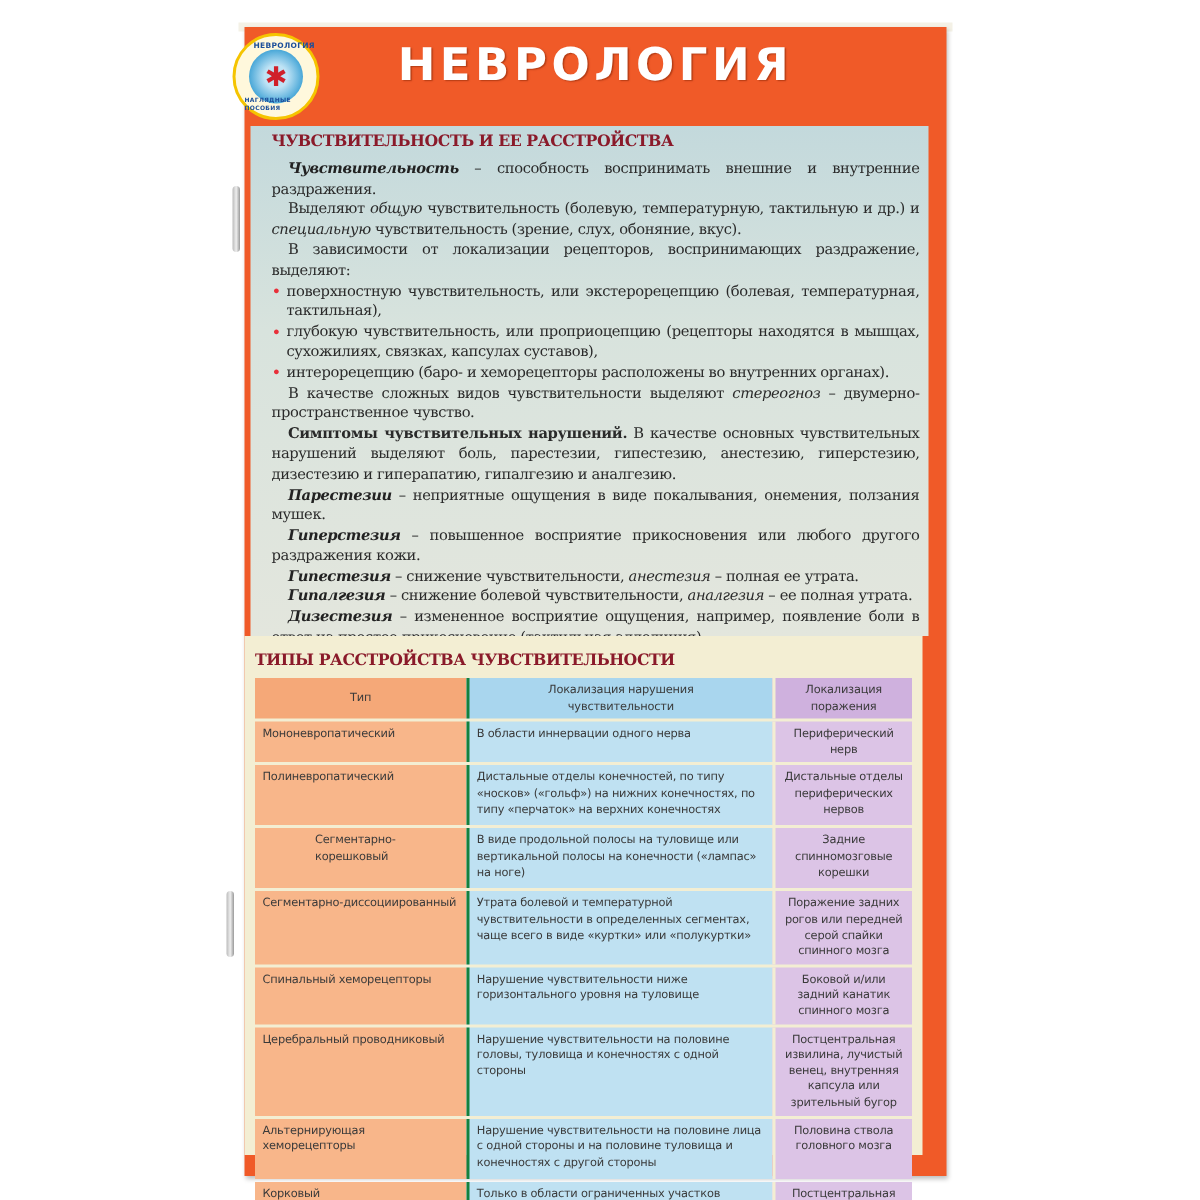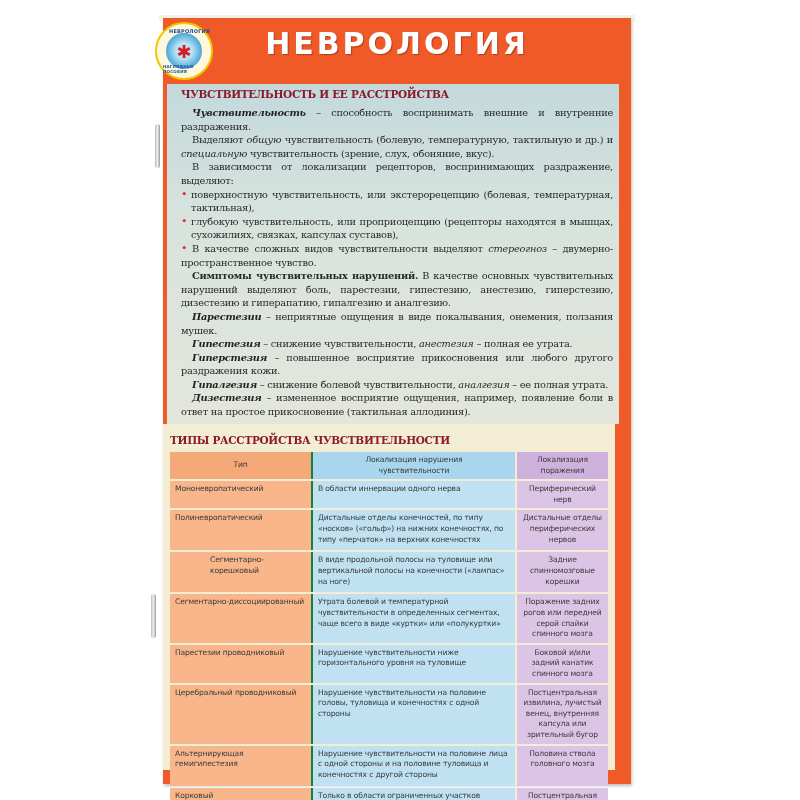--- a/index.html
+++ b/index.html
@@ -94,29 +94,29 @@
     <h2 class="sec-head">ЧУВСТВИТЕЛЬНОСТЬ И ЕЕ РАССТРОЙСТВА</h2>
 
     <p class="para indent"><b><i>Чувствительность</i></b><span> – способность воспринимать внешние и внутренние раздражения.</span></p>
 
     <p class="para indent"><span>Выделяют </span><i>общую</i><span> чувствительность (болевую, температурную, тактильную и др.) и </span><i>специальную</i><span> чувствительность (зрение, слух, обоняние, вкус).</span></p>
 
     <p class="para indent">В зависимости от локализации рецепторов, воспринимающих раздражение, выделяют:</p>
 
     <p class="para bullet"><span class="dot">•</span><span>поверхностную чувствительность, или экстерорецепцию (болевая, температурная, тактильная),</span></p>
     <p class="para bullet"><span class="dot">•</span><span>глубокую чувствительность, или проприоцепцию (рецепторы находятся в мышцах, сухожилиях, связках, капсулах суставов),</span></p>
-    <p class="para bullet"><span class="dot">•</span></p>
+    <p class="para bullet"><span class="dot">•</span><span>интерорецепцию (баро- и хеморецепторы расположены во внутренних органах).</span></p>
 
     <p class="para indent"><span>В качестве сложных видов чувствительности выделяют </span><i>стереогноз</i><span> – двумерно-пространственное чувство.</span></p>
 
     <p class="para indent"><b>Симптомы чувствительных нарушений.</b><span> В качестве основных чувствительных нарушений выделяют боль, парестезии, гипестезию, анестезию, гиперстезию, дизестезию и гиперапатию, гипалгезию и аналгезию.</span></p>
 
     <p class="para indent"><b><i>Парестезии</i></b><span> – неприятные ощущения в виде покалывания, онемения, ползания мушек.</span></p>
+    <p class="para indent"><b><i>Гиперстезия</i></b><span> – повышенное восприятие прикосновения или любого другого раздражения кожи.</span></p>
     <p class="para indent"><b><i>Гипестезия</i></b><span> – снижение чувствительности, </span><i>анестезия</i><span> – полная ее утрата.</span></p>
-    <p class="para indent"><b><i>Гиперстезия</i></b><span> – повышенное восприятие прикосновения или любого другого раздражения кожи.</span></p>
     <p class="para indent"><b><i>Гипалгезия</i></b><span> – снижение болевой чувствительности, </span><i>аналгезия</i><span> – ее полная утрата.</span></p>
     <p class="para indent"><b><i>Дизестезия</i></b><span> – измененное восприятие ощущения, например, появление боли в ответ на простое прикосновение (тактильная аллодиния).</span></p>
   </div>
 
   <div class="panel2">
     <div class="row-ring" style="top:170px;"></div>
     <h2 class="sec-head" style="margin-bottom:2px;">ТИПЫ РАССТРОЙСТВА ЧУВСТВИТЕЛЬНОСТИ</h2>
     <table class="types">
       <thead>
         <tr>
@@ -140,31 +140,31 @@
           <td class="c1" style="height:34px;padding-left:40px;">Сегментарно-корешковый</td>
           <td class="c2">В виде продольной полосы на туловище или вертикальной полосы на конечности («лампас» на ноге)</td>
           <td class="c3">Задние спинномозговые корешки</td>
         </tr>
         <tr>
           <td class="c1" style="height:34px;">Сегментарно-диссоциированный</td>
           <td class="c2">Утрата болевой и температурной чувствительности в определенных сегментах, чаще всего в виде «куртки» или «полукуртки»</td>
           <td class="c3">Поражение задних рогов или передней серой спайки спинного мозга</td>
         </tr>
         <tr>
-          <td class="c1" style="height:24px;">Парестезии проводниковый</td>
+          <td class="c1" style="height:24px;">Спинальный хеморецепторы</td>
           <td class="c2">Нарушение чувствительности ниже горизонтального уровня на туловище</td>
           <td class="c3">Боковой и/или задний канатик спинного мозга</td>
         </tr>
         <tr>
           <td class="c1" style="height:34px;">Церебральный проводниковый</td>
           <td class="c2">Нарушение чувствительности на половине головы, туловища и конечностях с одной стороны</td>
           <td class="c3">Постцентральная извилина, лучистый венец, внутренняя капсула или зрительный бугор</td>
         </tr>
         <tr>
-          <td class="c1" style="height:34px;">Альтернирующая гемигипестезия</td>
+          <td class="c1" style="height:34px;">Альтернирующая хеморецепторы</td>
           <td class="c2">Нарушение чувствительности на половине лица с одной стороны и на половине туловища и конечностях с другой стороны</td>
           <td class="c3">Половина ствола головного мозга</td>
         </tr>
         <tr>
           <td class="c1" style="height:24px;">Корковый</td>
           <td class="c2">Только в области ограниченных участков головы, руки или ноги</td>
           <td class="c3">Постцентральная извилина противоположного полушария</td>
         </tr>
       </tbody>
     </table>

